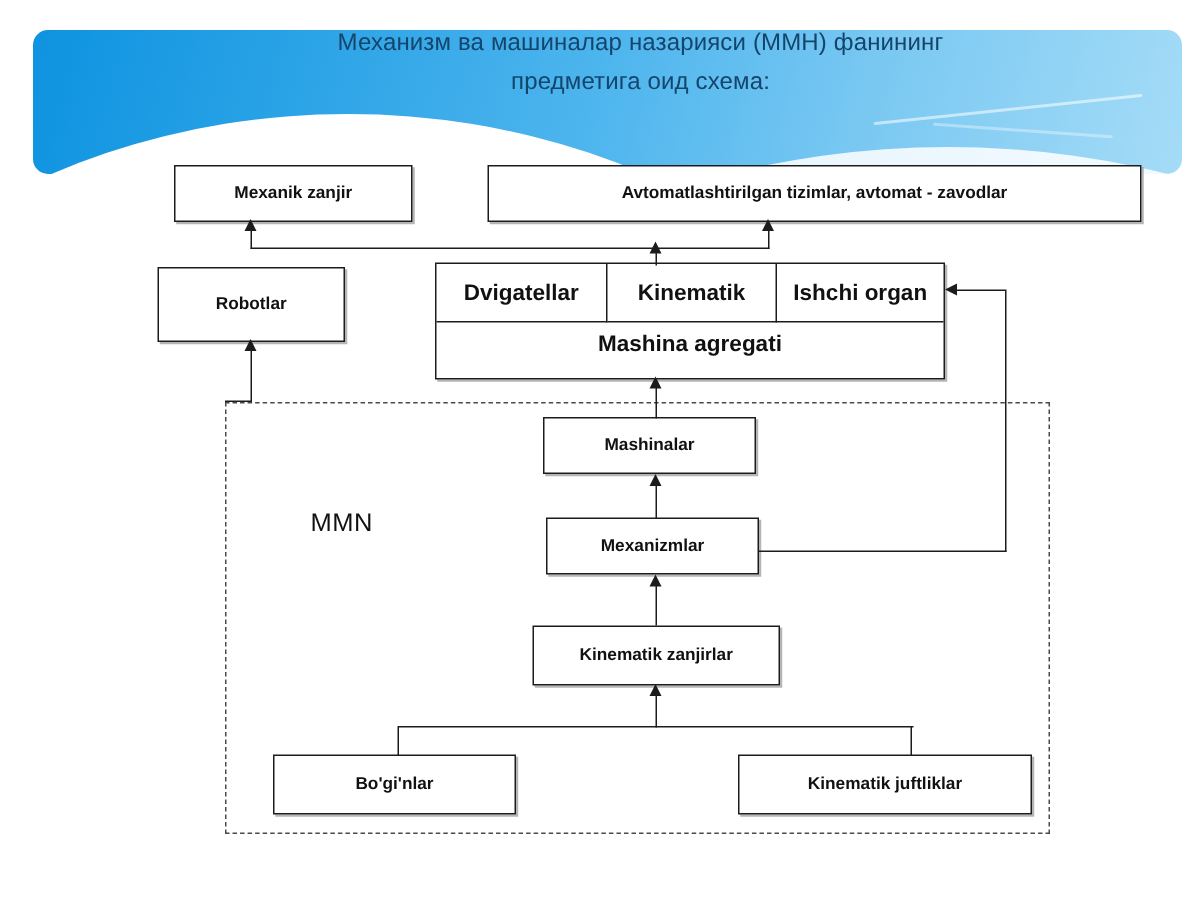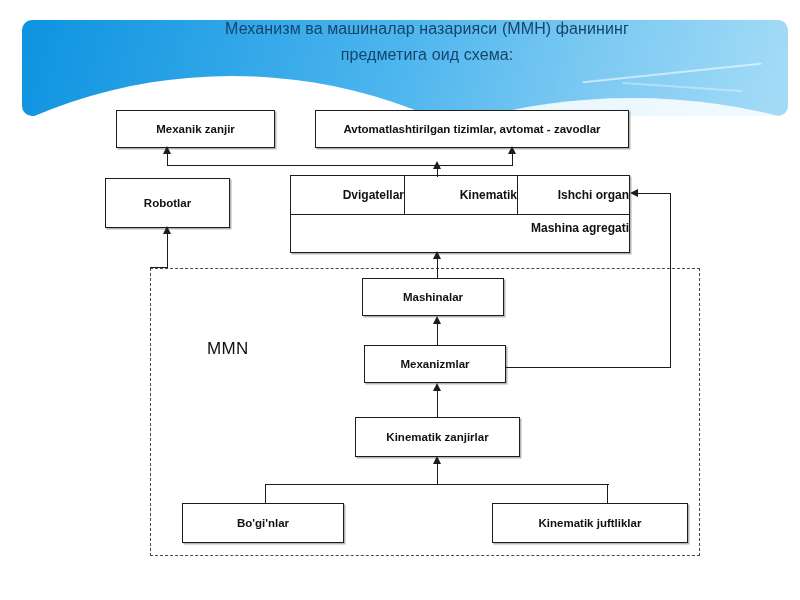--- a/index.html
+++ b/index.html
@@ -104,22 +104,22 @@
     box-sizing: border-box;
     border: 1px solid #1c1c1c;
     background: #fff;
     box-shadow: 1.5px 1.5px 0 rgba(120,120,120,.55);
   }
   .grid-cell {
     position: absolute;
     box-sizing: border-box;
     display: flex;
     align-items: center;
-    justify-content: flex-end;
-    font-size: 12px;
+    justify-content: center;
+    font-size: 15px;
     font-weight: bold;
     color: #111;
     font-family: "Liberation Sans", sans-serif;
   }
 
   
   .dashed-region {
     position: absolute;
     box-sizing: border-box;
     border: 1.4px dashed #4a4a4a;
@@ -169,21 +169,21 @@
   </div>
   <div class="banner-title">
     <div>Механизм ва машиналар назарияси (ММН) фанининг</div>
     <div>предметига оид схема:</div>
   </div>
 
   <div class="box" style="left:84px; top:110px; width:159px; height:38px;margin-left:32px;">
     <span>Mexanik zanjir</span>
   </div>
 
-  <div class="box" style="left:315px; top:110px; width:314px; height:38px;">
+  <div class="box" style="left:325px; top:110px; width:436px; height:38px;">
     <span>Avtomatlashtirilgan tizimlar, avtomat - zavodlar</span>
   </div>
 
   <div class="box" style="left:105px; top:178px; width:125px; height:50px;">
     <span>Robotlar</span>
   </div>
 
   <div class="grid-wrap" style="left:290px; top:175px; width:340px; height:78px;">
     <div class="grid-cell" style="left:0px; top:0px; width:114px; height:39px; border-right:1px solid #1c1c1c; border-bottom:1px solid #1c1c1c;">
       <span>Dvigatellar</span>

